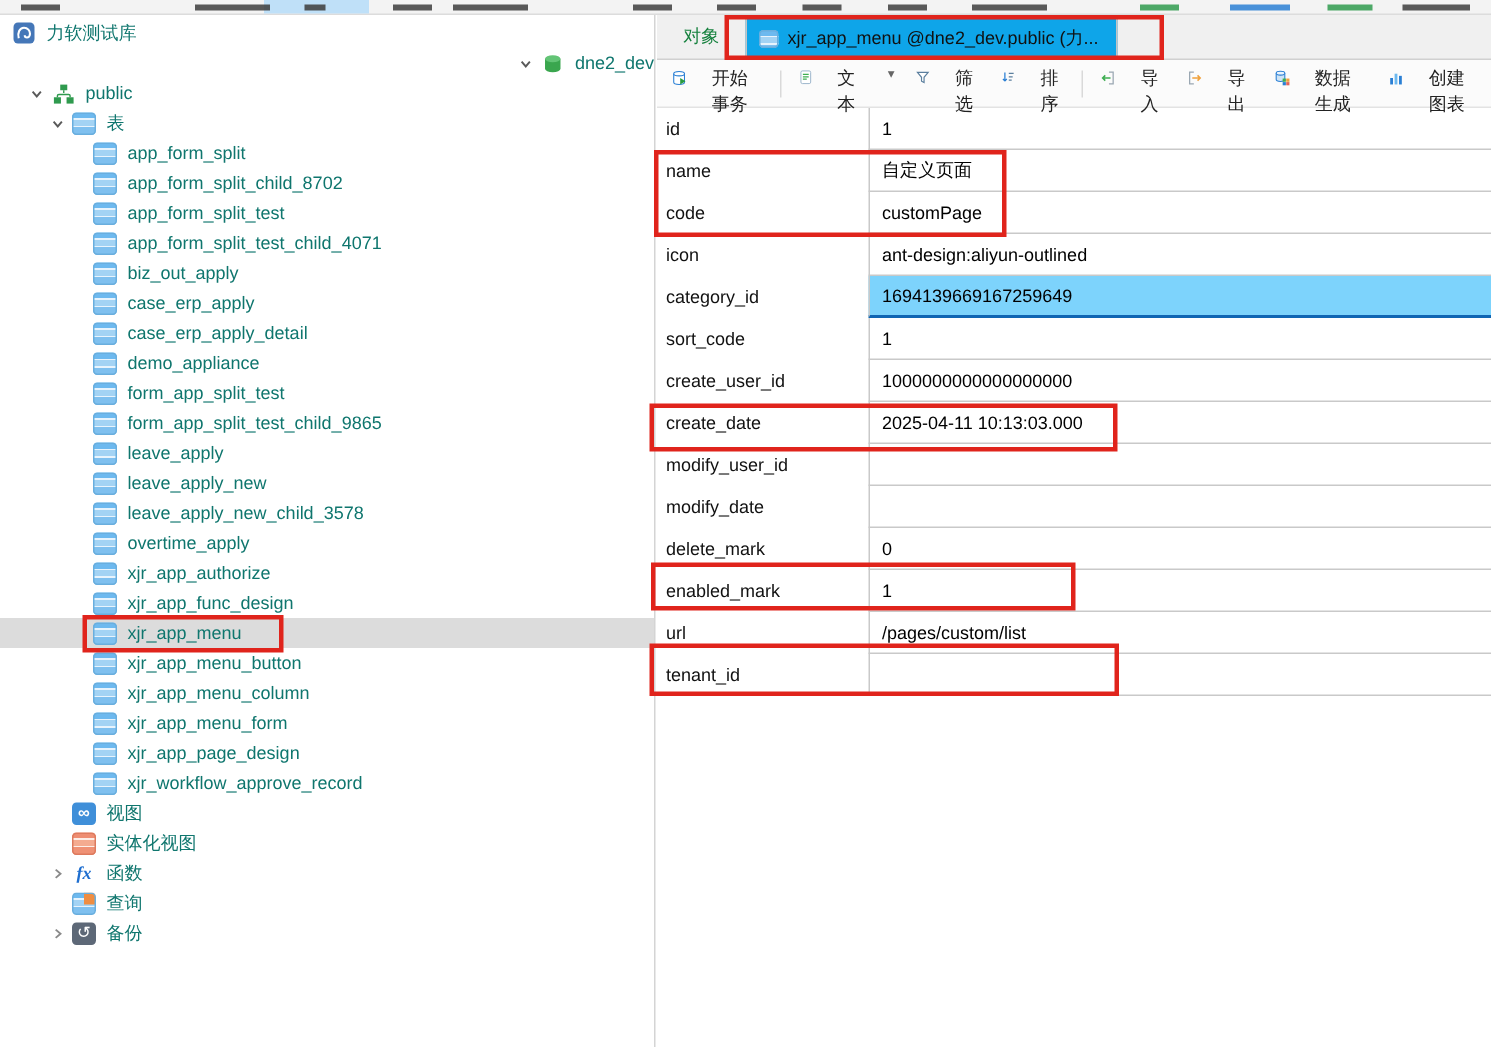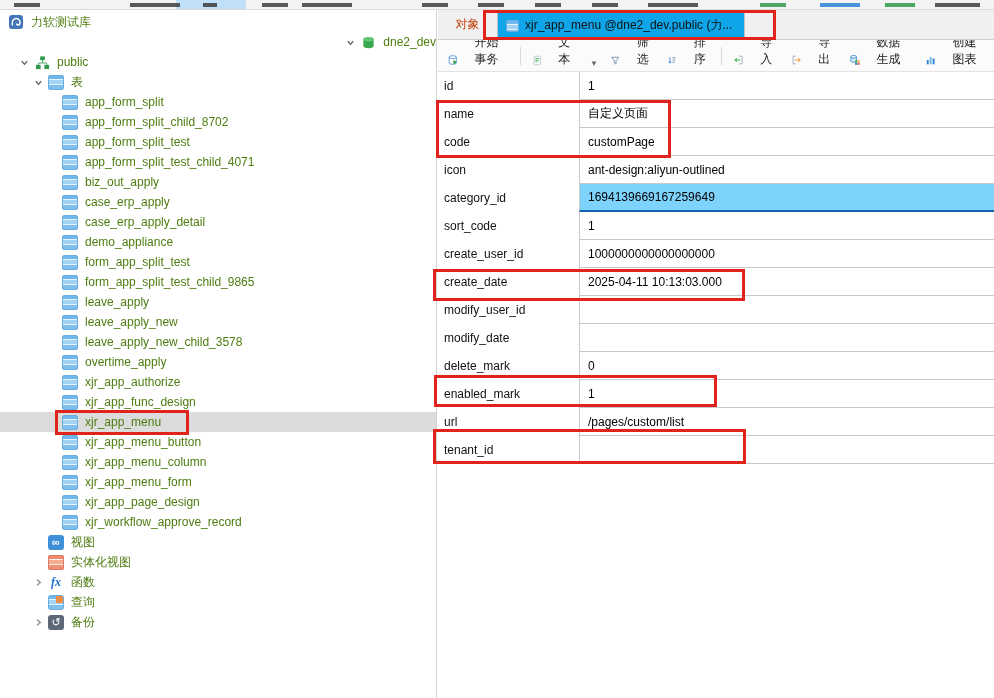--- a/index.html
+++ b/index.html
@@ -33,34 +33,34 @@
   .ic-fx { border-radius:0; }
   .ic-fx::after { content:"fx"; color:#1f6fd0; font-style:italic; font-weight:bold; font-size:12px;
     font-family:"Liberation Serif",serif; }
   .ic-query { background:
       linear-gradient(#ef8d41,#ef8d41),
       linear-gradient(180deg,#6db9ef 0 4px,#e8f4fd 4px 5px,#a3d3f4 5px 9px,#e8f4fd 9px 10px,#7fc0ef 10px);
     background-size:8px 8px,100% 100%; background-position:top right,0 0; background-repeat:no-repeat;
     box-shadow:inset 0 0 0 1px #69aede; }
   .ic-backup { background:#5d6877; }
   .ic-backup::after { content:"↺"; color:#fff; font-size:11px; line-height:13px; }
-  .tlabel { color:#4d7c0f; }
+  .tlabel { color:#0f766e; }
 
   
   #right { position:absolute; left:438px; top:10px; width:556px; height:688px; background:#fff; }
   #tabbar { position:relative; height:30px; background:#f0f0f0; border-bottom:1px solid #d0d0d0;
     display:flex; align-items:flex-end; }
-  .tab-obj { width:59px; height:30px; display:flex; align-items:center; justify-content:center; color:#c2410c; }
+  .tab-obj { width:59px; height:30px; display:flex; align-items:center; justify-content:center; color:#15803d; }
   .tab-act { height:30px; margin-bottom:-1px; background:#0ea5e9; border:1px solid #c4c4c4; border-bottom:none;
     display:flex; align-items:center; padding:0 12px 0 8px; gap:6px; color:#111; z-index:2; }
   .tab-act .ic { width:13px; height:12px; margin:0; }
 
   #dtoolbar { height:32px; background:#fbfbfb; border-bottom:1px solid #e3e3e3;
     display:flex; align-items:center; padding-left:2px; }
-  .titem { display:flex; align-items:flex-end; gap:16px; padding:0 7px; height:24px; color:#222; }
+  .titem { display:flex; align-items:flex-start; gap:16px; padding:0 7px; height:24px; color:#222; }
   .tsep { width:1px; height:18px; background:#d9d9d9; margin:0 4px; }
   .caret { color:#666; font-size:9px; margin-left:1px; }
 
   
   #form { position:absolute; left:0; top:62px; width:664px; }
   .frow { height:28px; display:flex; }
   .flabel { width:141px; padding-left:6px; display:flex; align-items:center; color:#111; }
   .fvalue { flex:1; border-left:1px solid #c9c9c9; border-bottom:1px solid #c9c9c9;
     display:flex; align-items:center; padding-left:8px; color:#000; }
   .fvalue.sel { background:#7dd3fc; border-bottom:2px solid #1065b3; }

